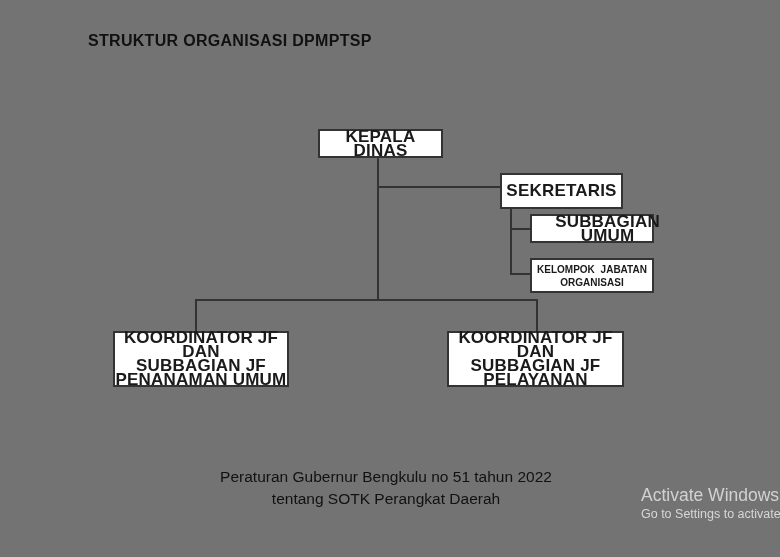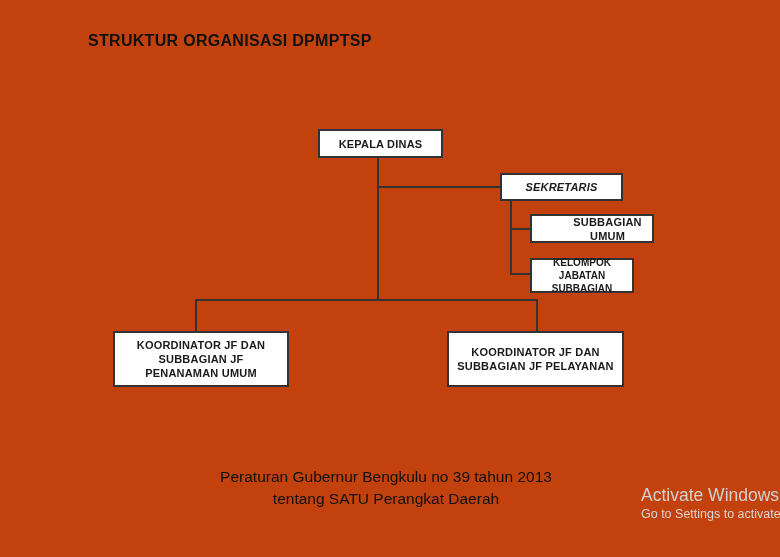--- a/index.html
+++ b/index.html
@@ -1,20 +1,20 @@
 <!DOCTYPE html>
 <html><head>
 <meta charset="utf-8">
 <style>
   html, body { margin: 0; padding: 0; background: #ffffff; }
   .page {
     position: relative;
     width: 780px;
     height: 557px;
-    background: #c2410c;
+    background: #737373;
     overflow: hidden;
     font-family: "Liberation Sans", sans-serif;
   }
   .title {
     position: absolute;
     left: 88px;
     top: 32px;
     font-size: 16px;
     font-weight: bold;
     letter-spacing: 0.3px;
@@ -25,30 +25,30 @@
     position: absolute;
     box-sizing: border-box;
     border: 2px solid #333333;
     background: #ffffff;
     display: flex;
     flex-direction: column;
     align-items: center;
     justify-content: center;
     text-align: center;
     font-weight: bold;
-    font-size: 11px;
+    font-size: 17px;
     line-height: 14px;
     letter-spacing: 0.2px;
     color: #1a1a1a;
     z-index: 2;
   }
   .node--kepala        { left: 318px; top: 129px; width: 125px; height: 29px; }
-  .node--sekretaris    { left: 500px; top: 173px; width: 123px; height: 28px; font-style: italic; }
+  .node--sekretaris    { left: 500px; top: 173px; width: 123px; height: 36px; }
   .node--subbagian     { left: 530px; top: 214px; width: 124px; height: 29px; padding-left: 31px; }
-  .node--kjf           { left: 530px; top: 258px; width: 104px; height: 35px;
+  .node--kjf           { left: 530px; top: 258px; width: 124px; height: 35px;
                          font-size: 10px; line-height: 13px; word-spacing: 3px; letter-spacing: 0; }
   .node--koor-pm       { left: 113px; top: 331px; width: 176px; height: 56px; }
   .node--koor-ptsp     { left: 447px; top: 331px; width: 177px; height: 56px; }
   .node span { display: block; }
   .line {
     position: absolute;
     background: #333333;
     z-index: 1;
   }
   .footer {
@@ -103,35 +103,35 @@
   <div class="node node--sekretaris">
     <span>SEKRETARIS</span>
   </div>
 
   <div class="node node--subbagian">
     <span>SUBBAGIAN UMUM</span>
   </div>
 
   <div class="node node--kjf">
     <span>KELOMPOK JABATAN</span>
-    <span>SUBBAGIAN</span>
+    <span>ORGANISASI</span>
   </div>
 
   <div class="node node--koor-pm">
     <span>KOORDINATOR JF DAN</span>
     <span>SUBBAGIAN JF</span>
     <span>PENANAMAN UMUM</span>
   </div>
 
   <div class="node node--koor-ptsp">
     <span>KOORDINATOR JF DAN</span>
     <span>SUBBAGIAN JF PELAYANAN</span>
   </div>
 
   <div class="footer">
-    <span>Peraturan Gubernur Bengkulu no 39 tahun 2013</span>
-    <span>tentang SATU Perangkat Daerah</span>
+    <span>Peraturan Gubernur Bengkulu no 51 tahun 2022</span>
+    <span>tentang SOTK Perangkat Daerah</span>
   </div>
 
   <div class="watermark-line1">Activate Windows</div>
   <div class="watermark-line2">Go to Settings to activate Windows.</div>
 
 </div>
 
 </body></html>

